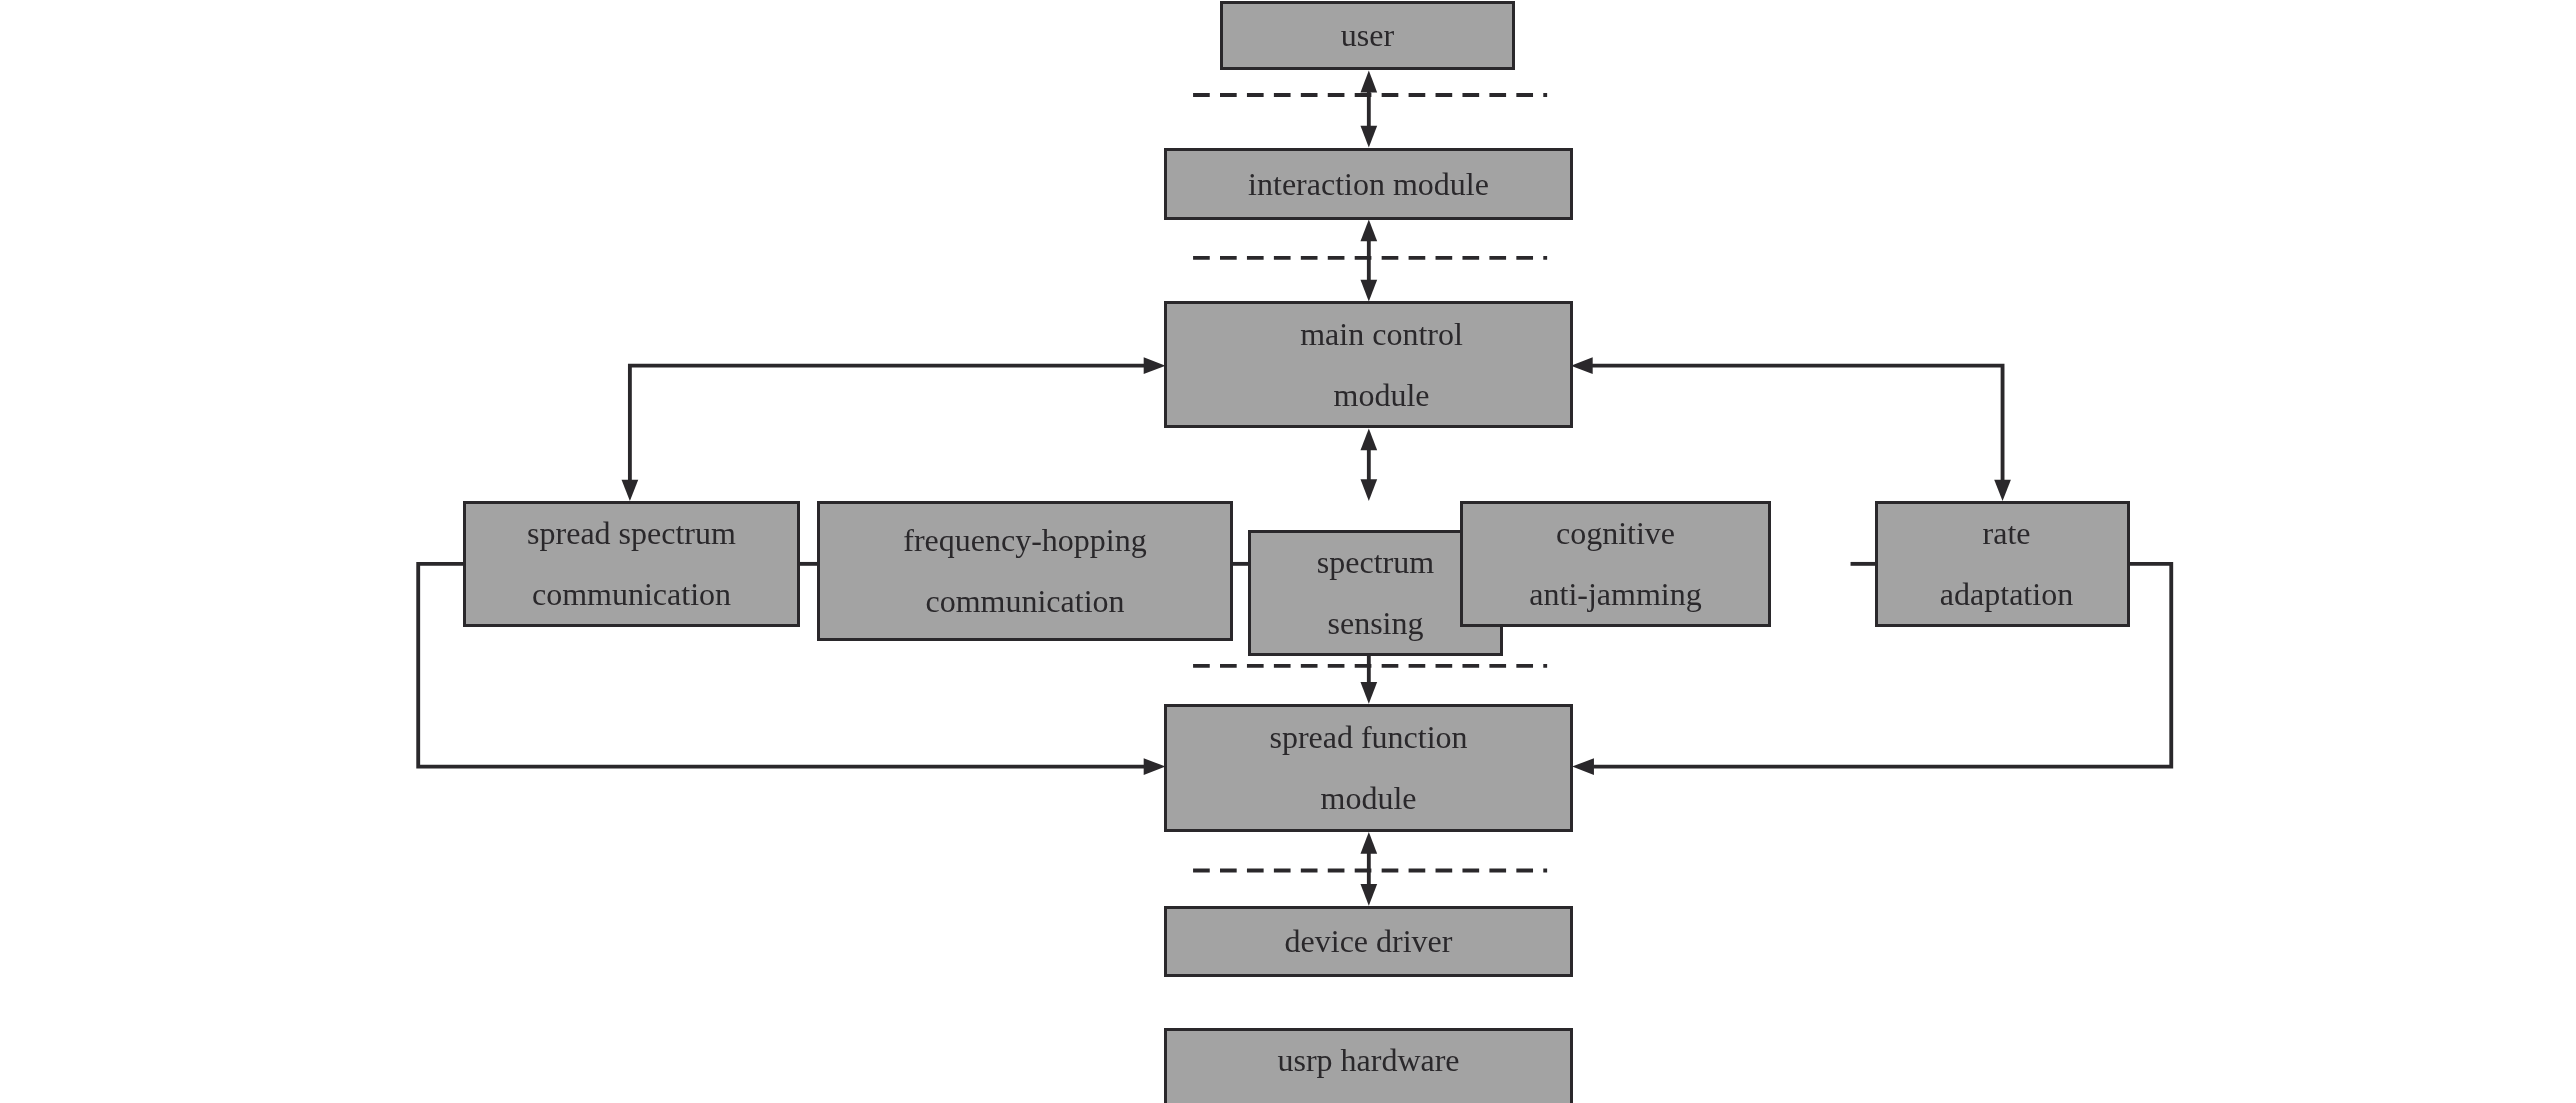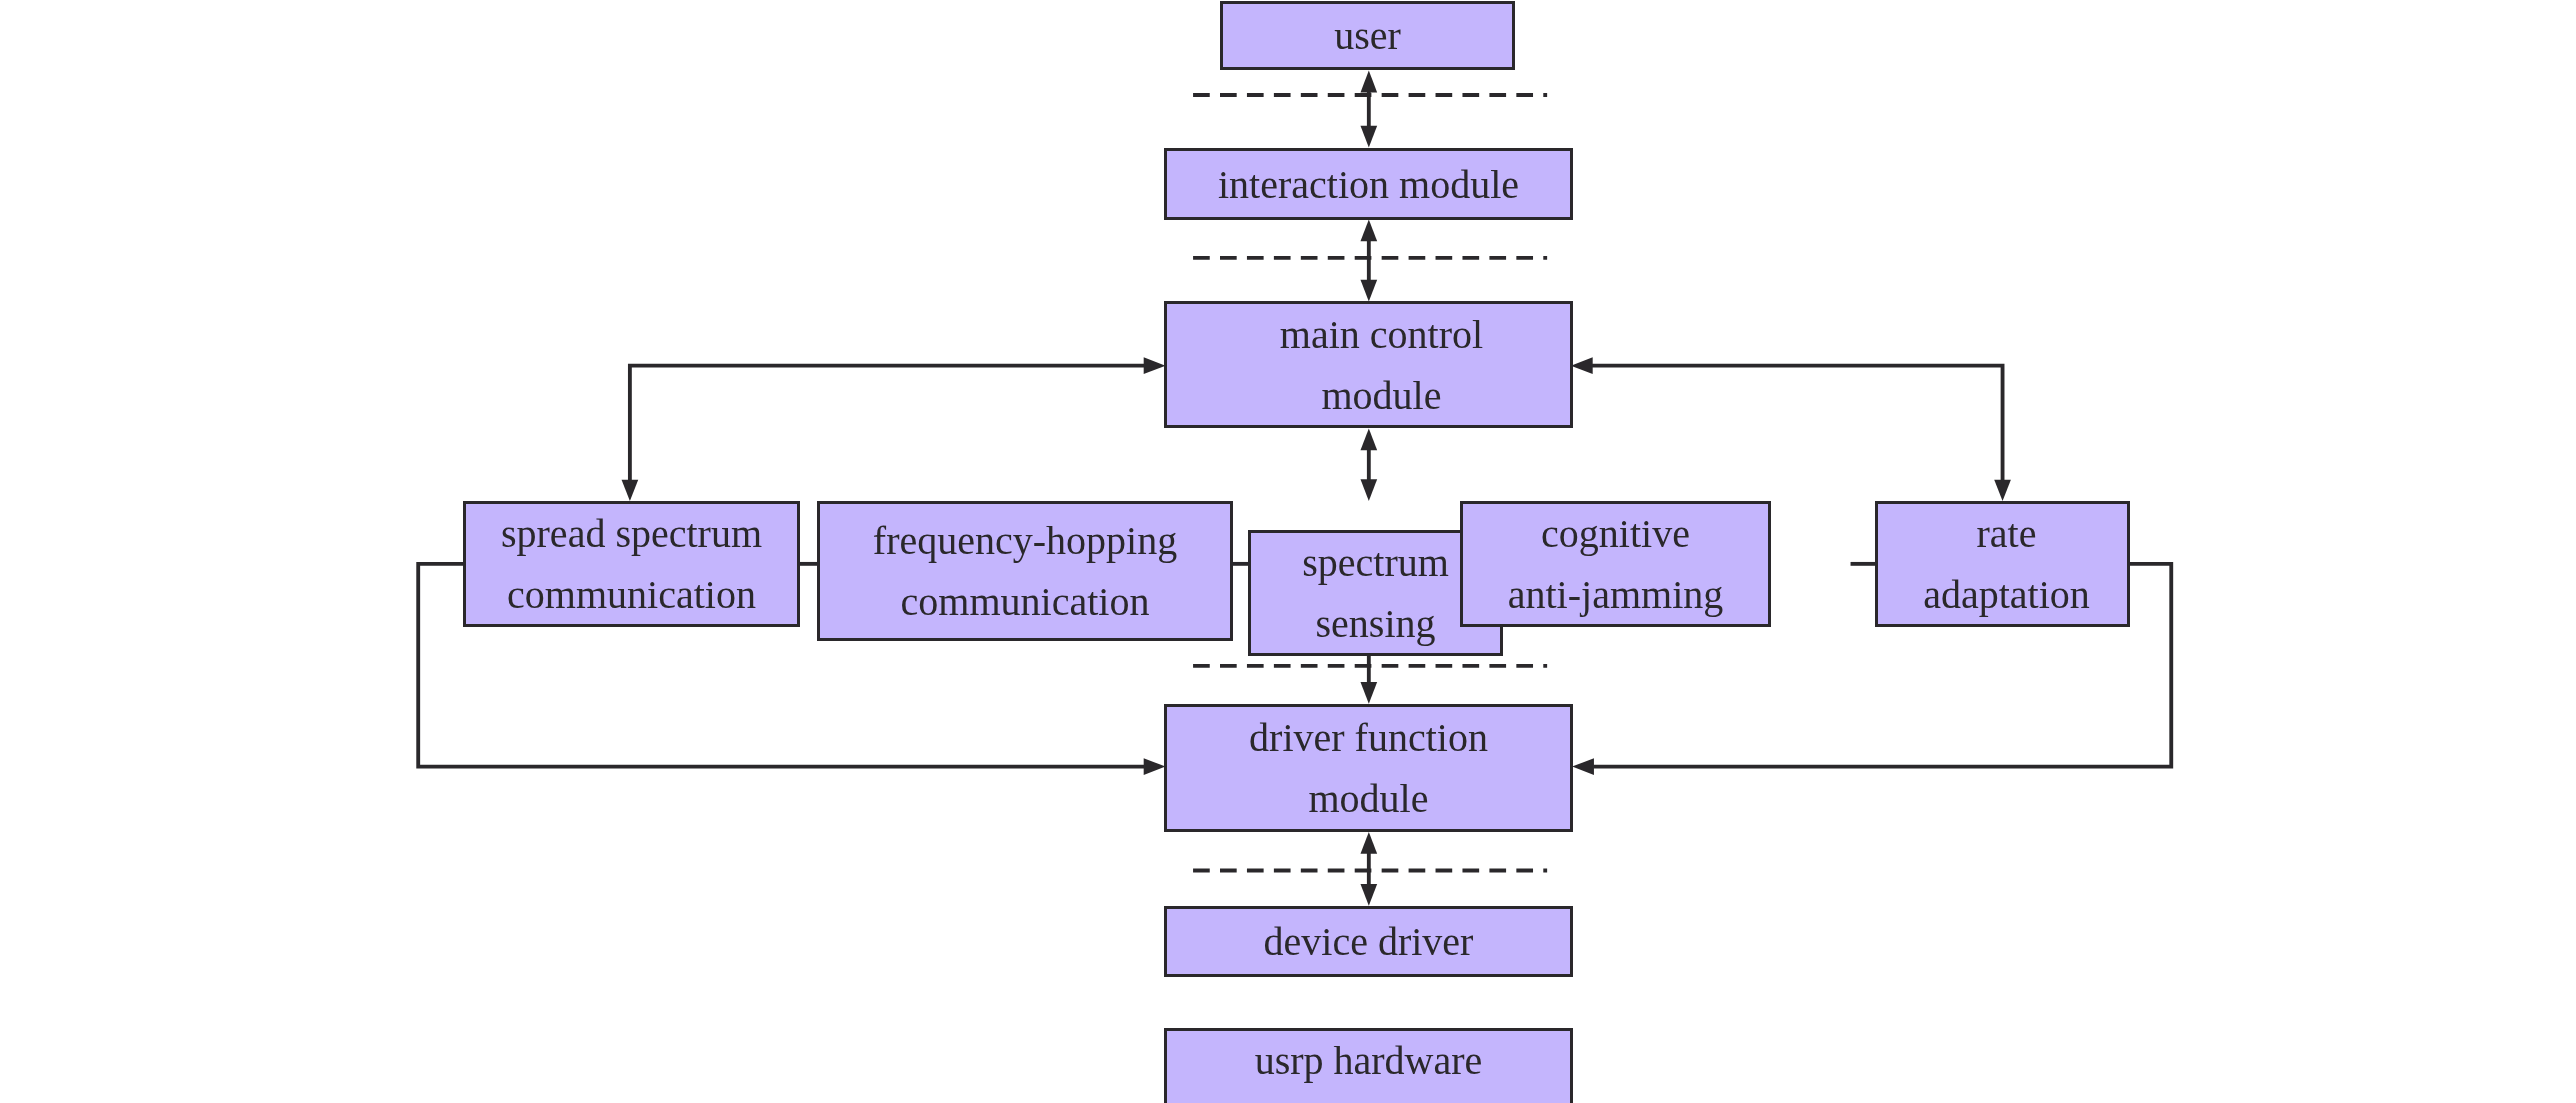--- a/index.html
+++ b/index.html
@@ -28,27 +28,27 @@
     fill: none;
   }
   .wires polygon {
     fill: #2a282b;
     stroke: none;
   }
   .node {
     position: absolute;
     box-sizing: border-box;
     border: 3.2px solid #2a282b;
-    background: #c4b5fd;
+    background: #a3a3a3;
     display: flex;
     flex-direction: column;
     align-items: center;
     justify-content: center;
     text-align: center;
-    font-size: 40px;
+    font-size: 32px;
     line-height: 61px;
     white-space: nowrap;
   }
   .node span { display: block; }
 
   .n-user        { left: 1220px; top: 1.3px;    width: 295px; height: 69px; }
   .n-interaction { left: 1164px; top: 148px;  width: 409px; height: 72px; }
   .n-main        { left: 1164px; top: 301px;  width: 409px; height: 127px; padding-left: 26px; }
   .n-spread      { left: 463px;  top: 501px;  width: 337px; height: 126px; }
   .n-freq        { left: 817px; top: 501px;  width: 416px; height: 140px; text-align: right; }
@@ -173,21 +173,21 @@
     <span>cognitive</span>
     <span>anti-jamming</span>
   </div>
 
   <div class="node n-rate">
     <span>rate</span>
     <span>adaptation</span>
   </div>
 
   <div class="node n-general">
-    <span>driver function</span>
+    <span>spread function</span>
     <span>module</span>
   </div>
 
   <div class="node n-device">
     <span>device driver</span>
   </div>
 
   <div class="node n-usrp">
     <span>usrp hardware</span>
     <span>module</span>

